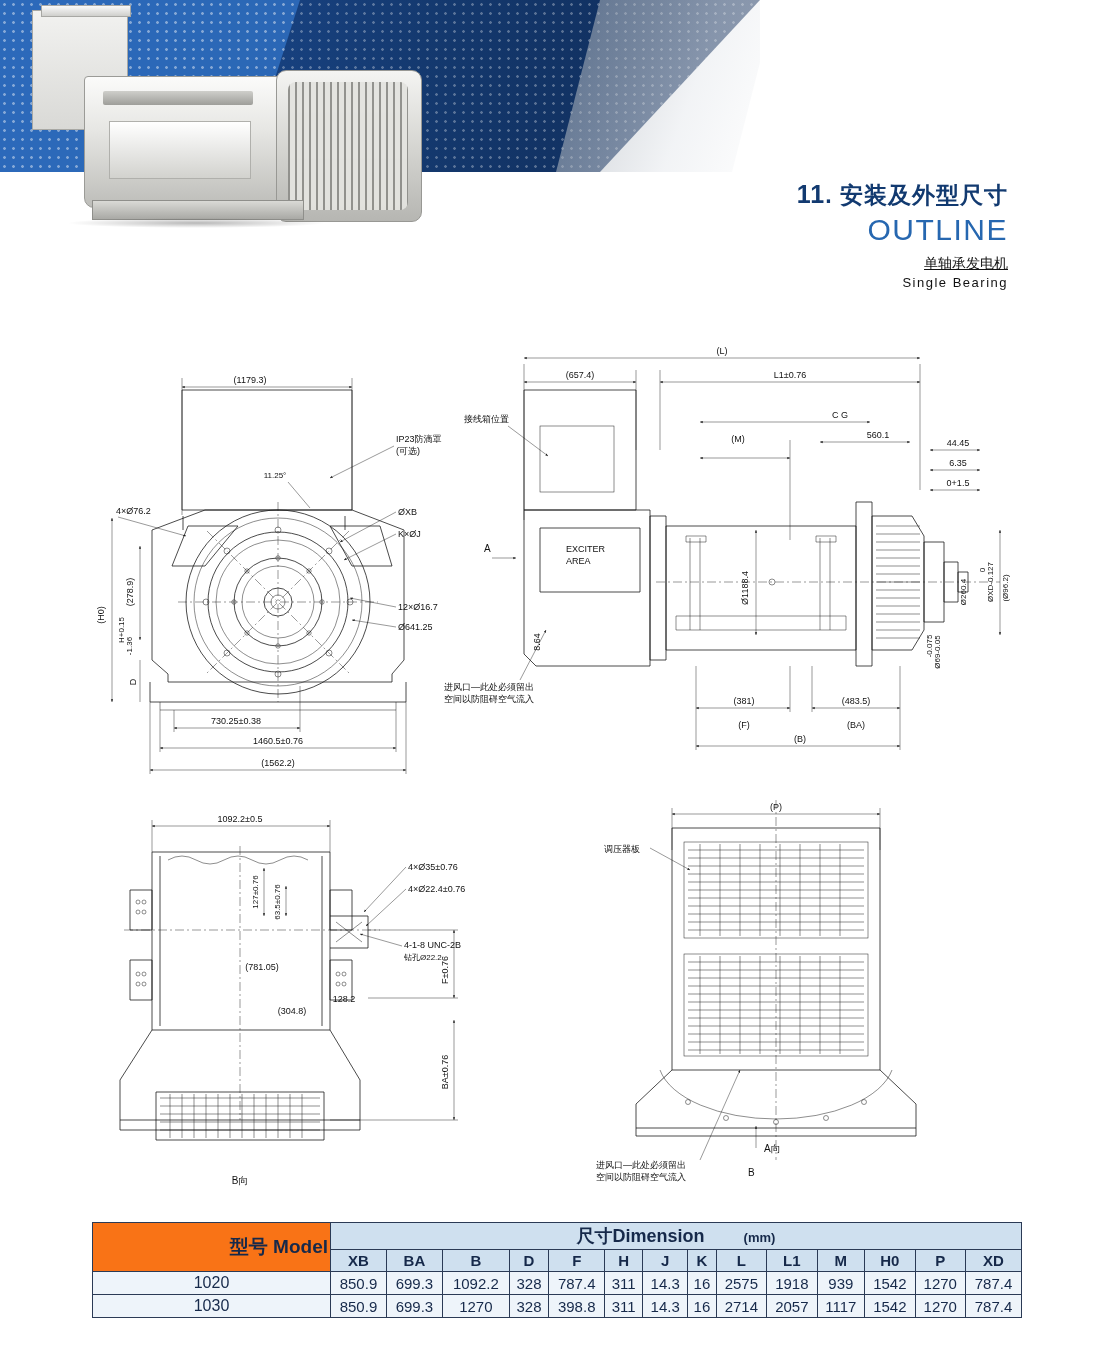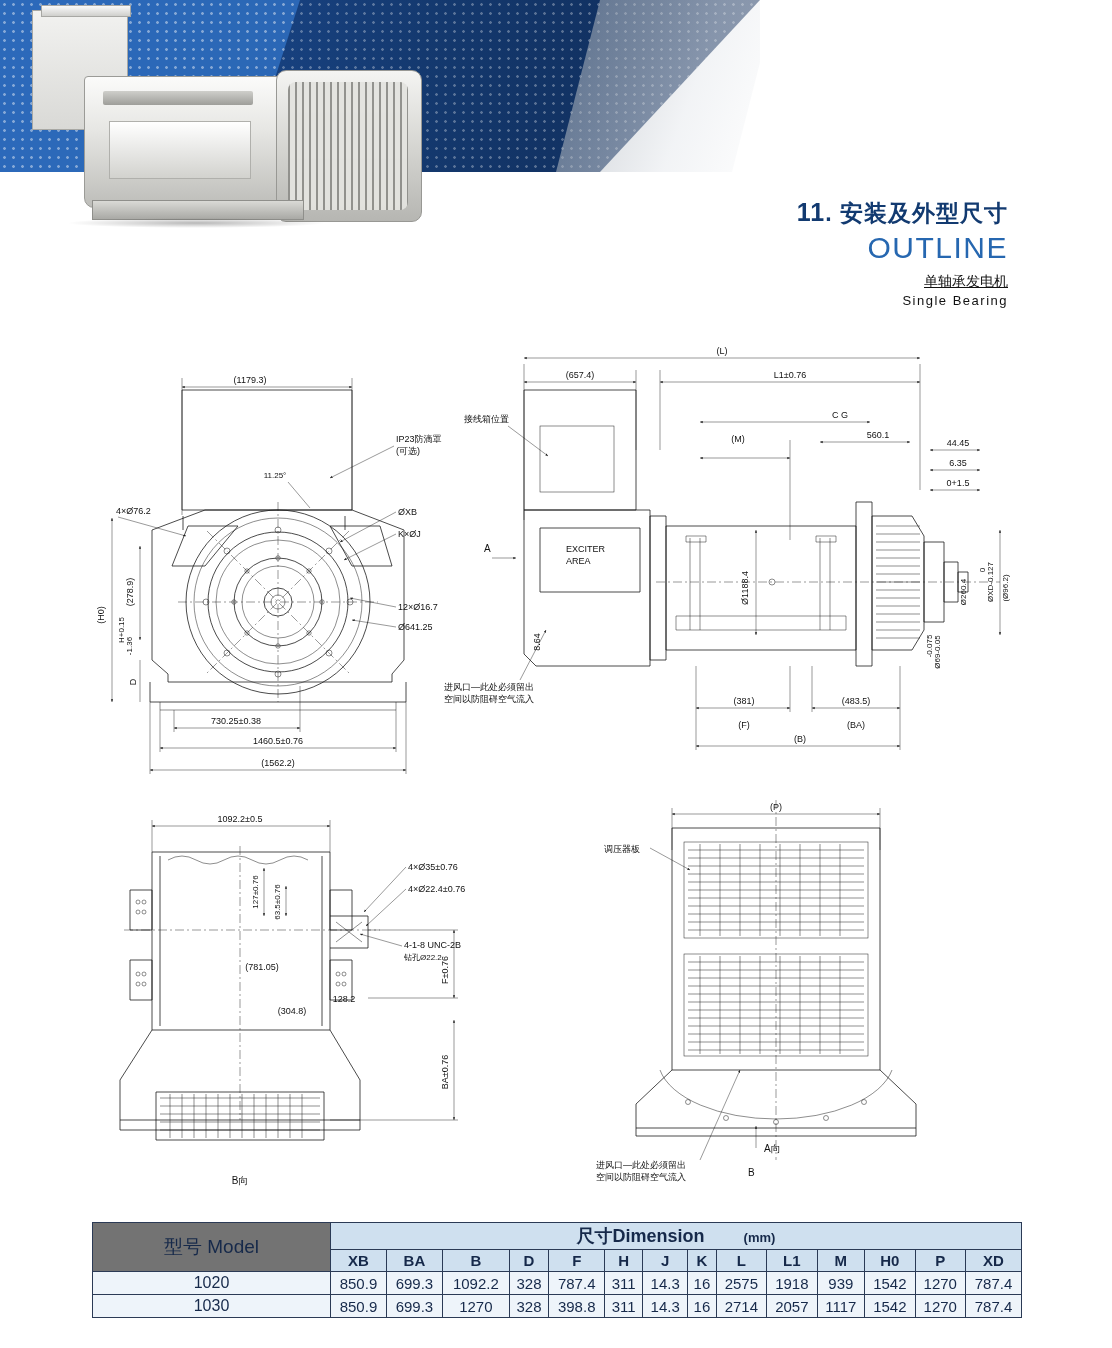--- a/index.html
+++ b/index.html
@@ -59,36 +59,36 @@
            border-radius:8px; overflow:hidden;
            background:repeating-linear-gradient(90deg,#8f8f8b 0 2px,#e4e4e0 2px 7px),
                       radial-gradient(circle at 50% 50%, #cfcfcb 30%, #9b9b97 100%);
            opacity:.95;}
   .m-foot { position:absolute; left:66px; top:196px; width:212px; height:20px;
            background:linear-gradient(180deg,#dadad6,#a9a9a5); border:1px solid #8f8f8b;}
   .m-shadow{ position:absolute; left:40px; top:214px; width:260px; height:10px;
            background:radial-gradient(ellipse at center, rgba(0,0,0,.28), rgba(0,0,0,0) 70%); }
 
   
-  .title-block { position:absolute; right:104px; top:198px; text-align:right; }
+  .title-block { position:absolute; right:104px; top:180px; text-align:right; }
   .t-cn { font-size:23px; font-weight:bold; color:#123a70; letter-spacing:1px; }
   .t-cn .num { font-size:25px; }
   .t-en { font-size:30px; color:#2667b0; letter-spacing:1.5px; margin-top:2px; font-weight:500;}
   .t-sub-cn { font-size:14px; color:#111; margin-top:8px;text-decoration:underline; }
   .t-sub-en { font-size:13px; color:#111; letter-spacing:1.5px; margin-top:2px;}
 
   
   .dwg { position:absolute; left:0; top:330px; width:1112px; height:890px; }
   .dwg svg { display:block; }
 
   
   .tbl-wrap { position:absolute; left:92px; top:1222px; width:930px; }
   table { border-collapse:collapse; width:930px; font-size:15px; }
   th, td { border:1px solid #2b3a55; text-align:center; padding:1px 2px; }
-  .hdr-model { background:#737373; font-weight:normal; font-size:19px; color:#16294a; width:238px;}
+  .hdr-model { background:#f97316; font-weight:bold; font-size:19px; color:#16294a; width:238px;text-align:right;}
   .hdr-dim { background:#cfe0ef; font-weight:bold; font-size:18px; color:#16294a; }
   .hdr-dim .sm { font-size:13px; font-weight:bold;padding-left:39px;}
   .sub th { background:#cfe0ef; font-size:15px; font-weight:bold; color:#16294a; height:22px;}
   tbody td { background:#eef4fa; height:23px; color:#16294a; }
   tbody td.model { font-size:16px; }
 </style>
 </head>
 <body>
 
 <div class="banner">

